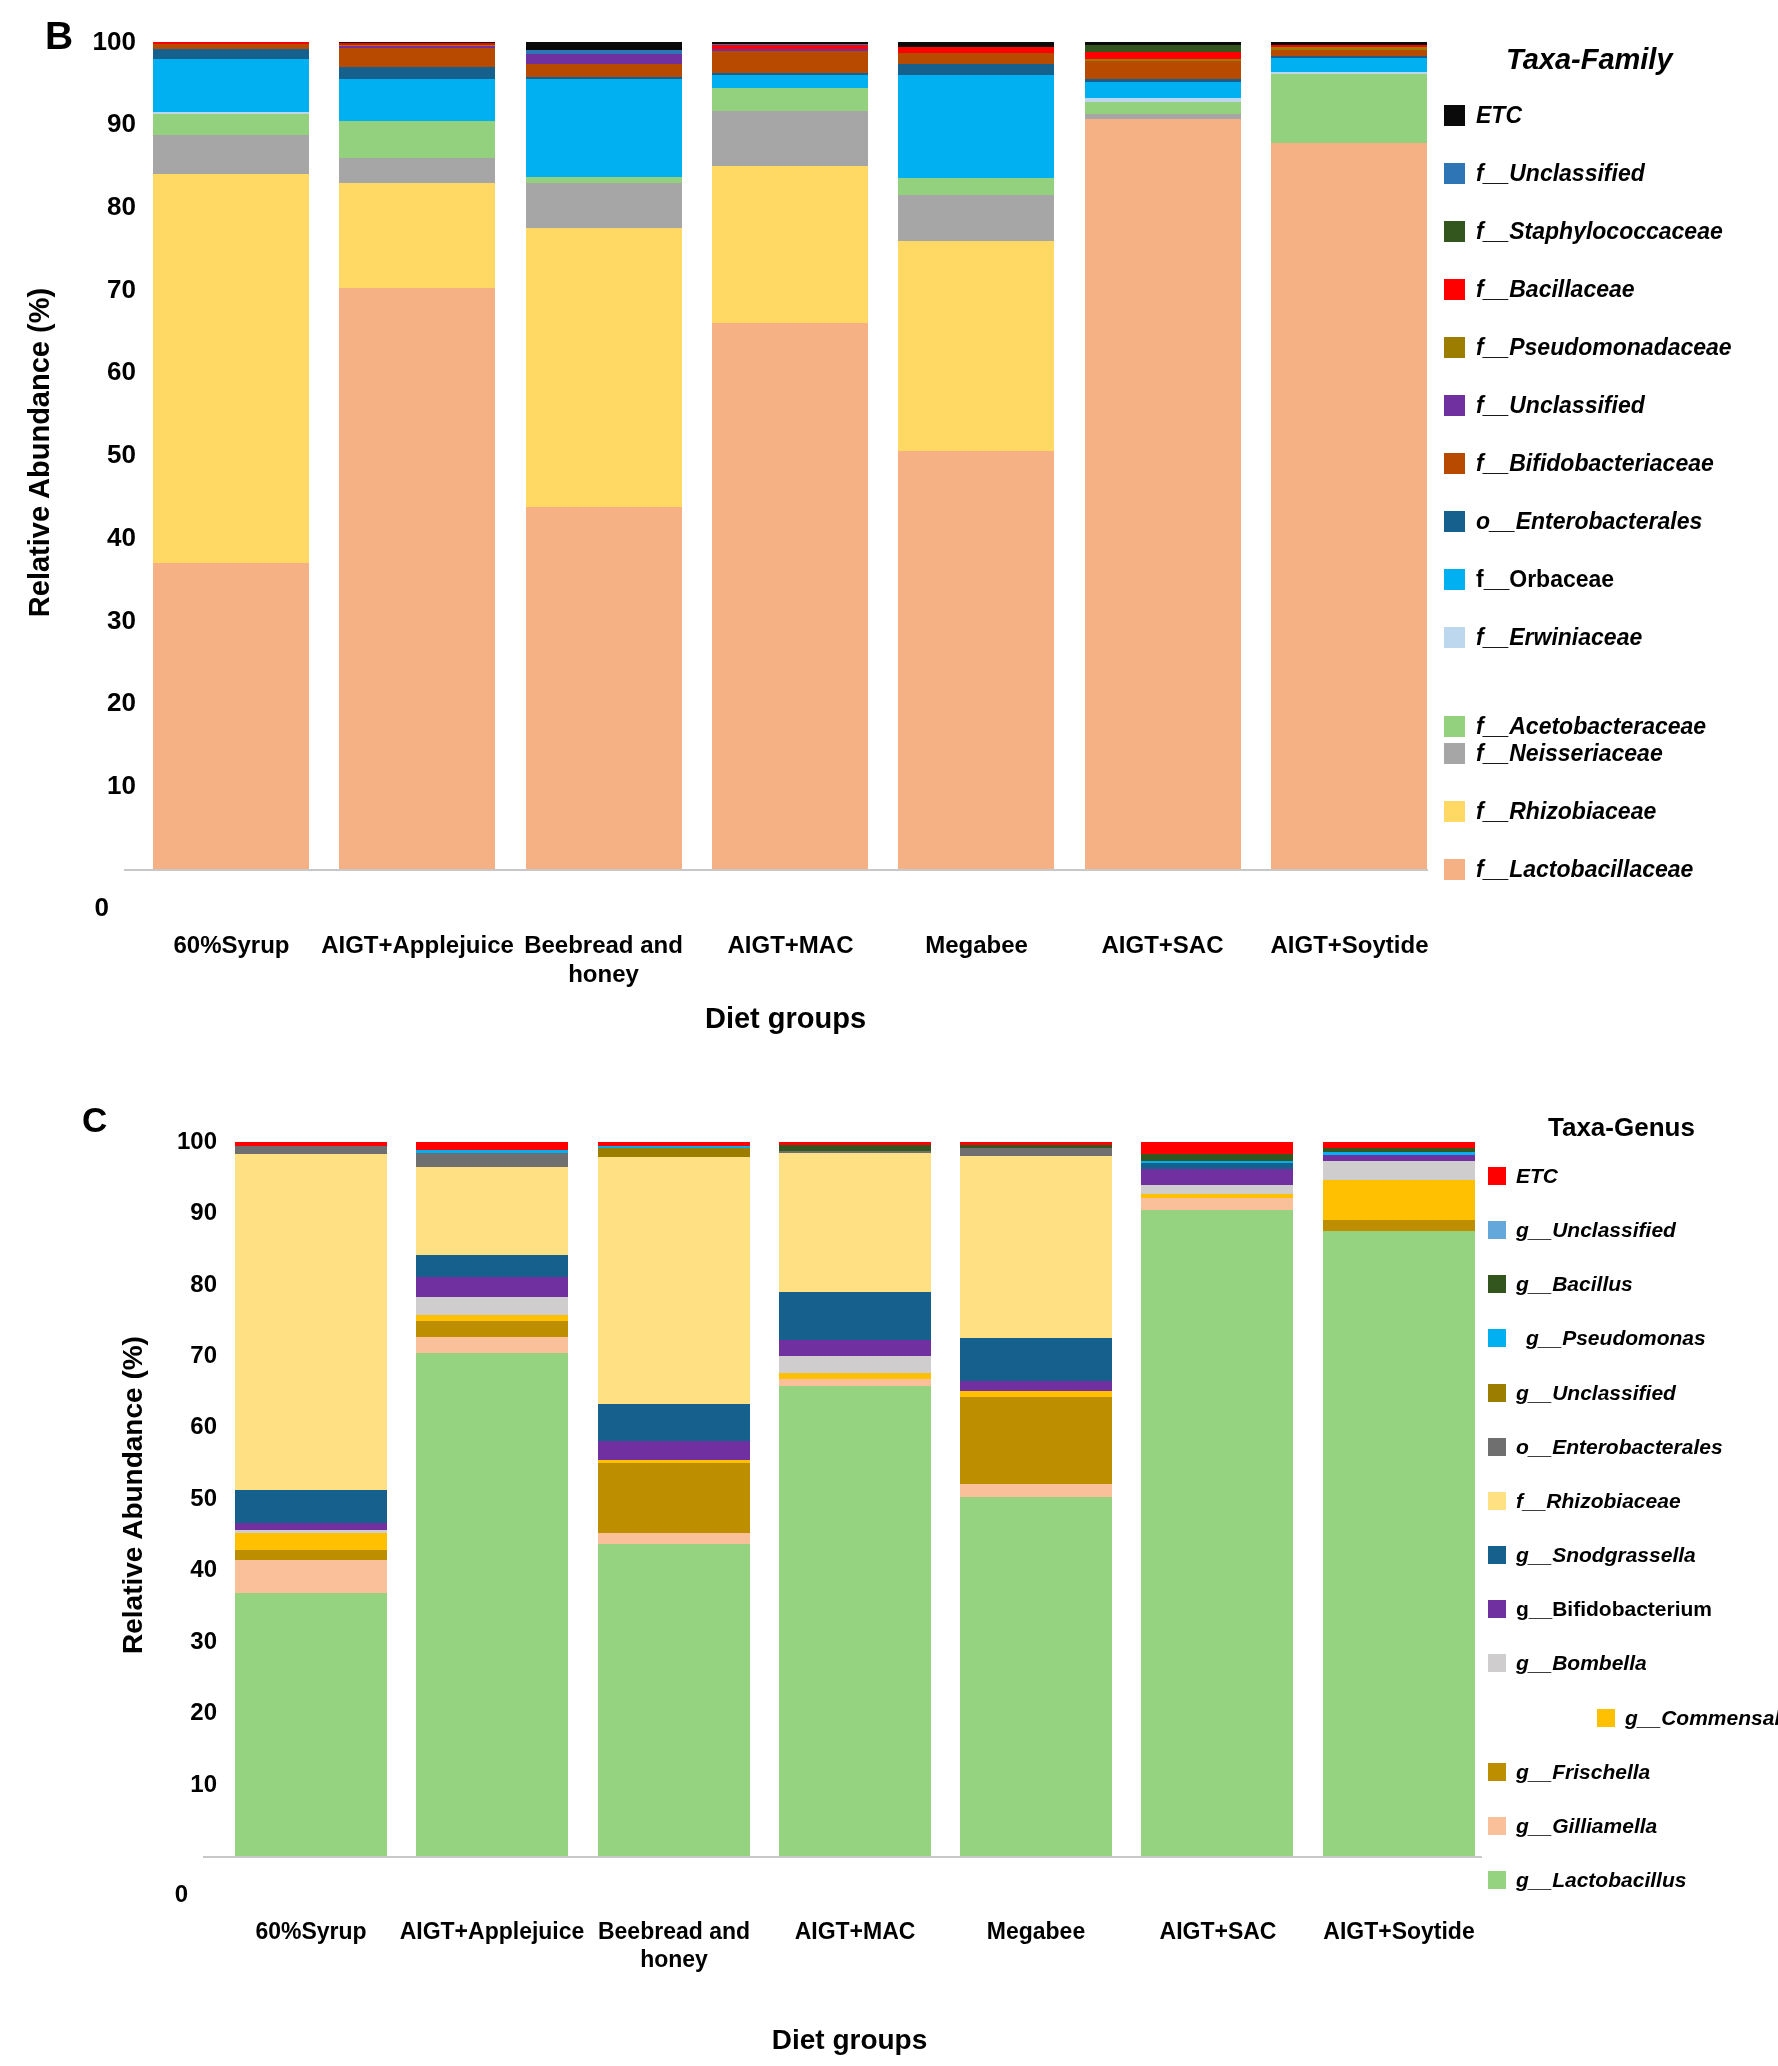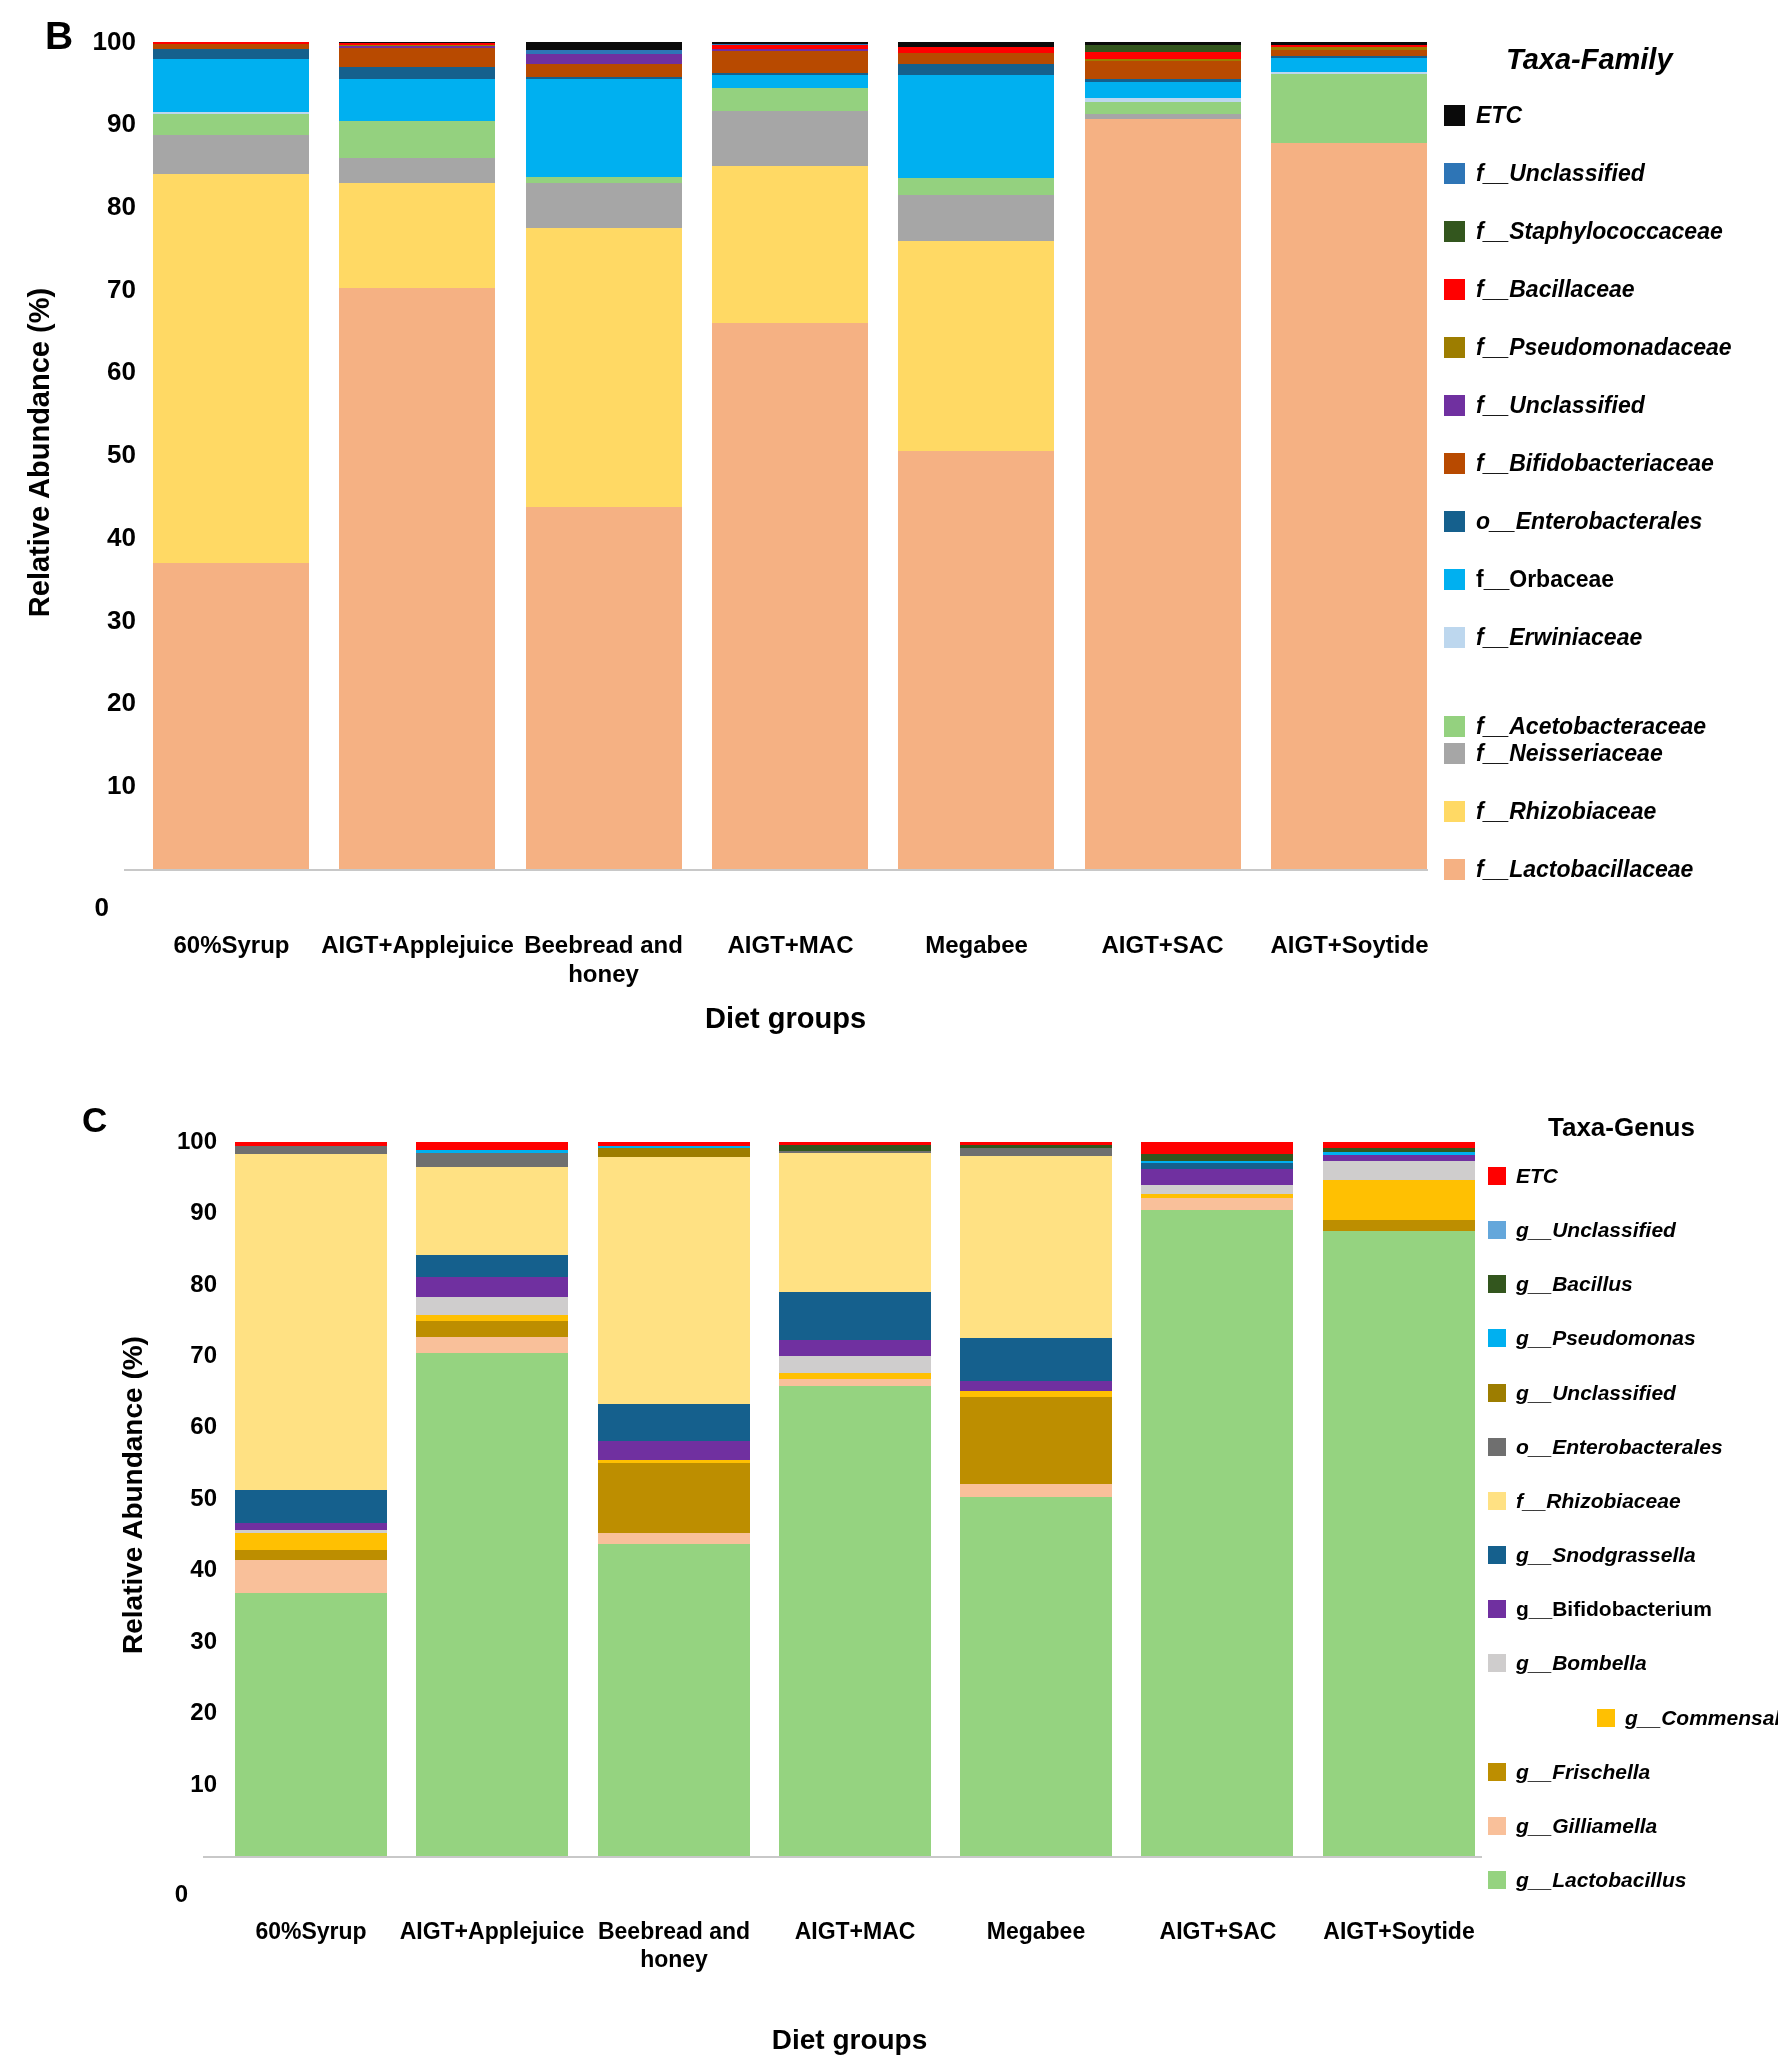--- a/index.html
+++ b/index.html
@@ -303,21 +303,21 @@
     <div class="legend-item italic" style="left: 1488px; top: 1221px; height: 18px;">
       <span class="legend-swatch" style="width: 18px; height: 18px; background: rgb(100, 167, 219);"></span>
       <span class="legend-text" style="margin-left: 10px; font-size: 21px;">g__Unclassified</span>
     </div>
     <div class="legend-item italic" style="left: 1488px; top: 1275px; height: 18px;">
       <span class="legend-swatch" style="width: 18px; height: 18px; background: rgb(51, 86, 30);"></span>
       <span class="legend-text" style="margin-left: 10px; font-size: 21px;">g__Bacillus</span>
     </div>
     <div class="legend-item italic" style="left: 1488px; top: 1329px; height: 18px;">
       <span class="legend-swatch" style="width: 18px; height: 18px; background: rgb(0, 176, 240);"></span>
-      <span class="legend-text" style="margin-left: 10px; font-size: 21px; text-align: right;">g__Pseudomonas</span>
+      <span class="legend-text" style="margin-left: 20px; font-size: 21px; text-align: right;">g__Pseudomonas</span>
     </div>
     <div class="legend-item italic" style="left: 1488px; top: 1384px; height: 18px;">
       <span class="legend-swatch" style="width: 18px; height: 18px; background: rgb(157, 125, 0);"></span>
       <span class="legend-text" style="margin-left: 10px; font-size: 21px;">g__Unclassified</span>
     </div>
     <div class="legend-item italic" style="left: 1488px; top: 1438px; height: 18px;">
       <span class="legend-swatch" style="width: 18px; height: 18px; background: rgb(111, 111, 111);"></span>
       <span class="legend-text" style="margin-left: 10px; font-size: 21px;">o__Enterobacterales</span>
     </div>
     <div class="legend-item italic" style="left: 1488px; top: 1492px; height: 18px;">

